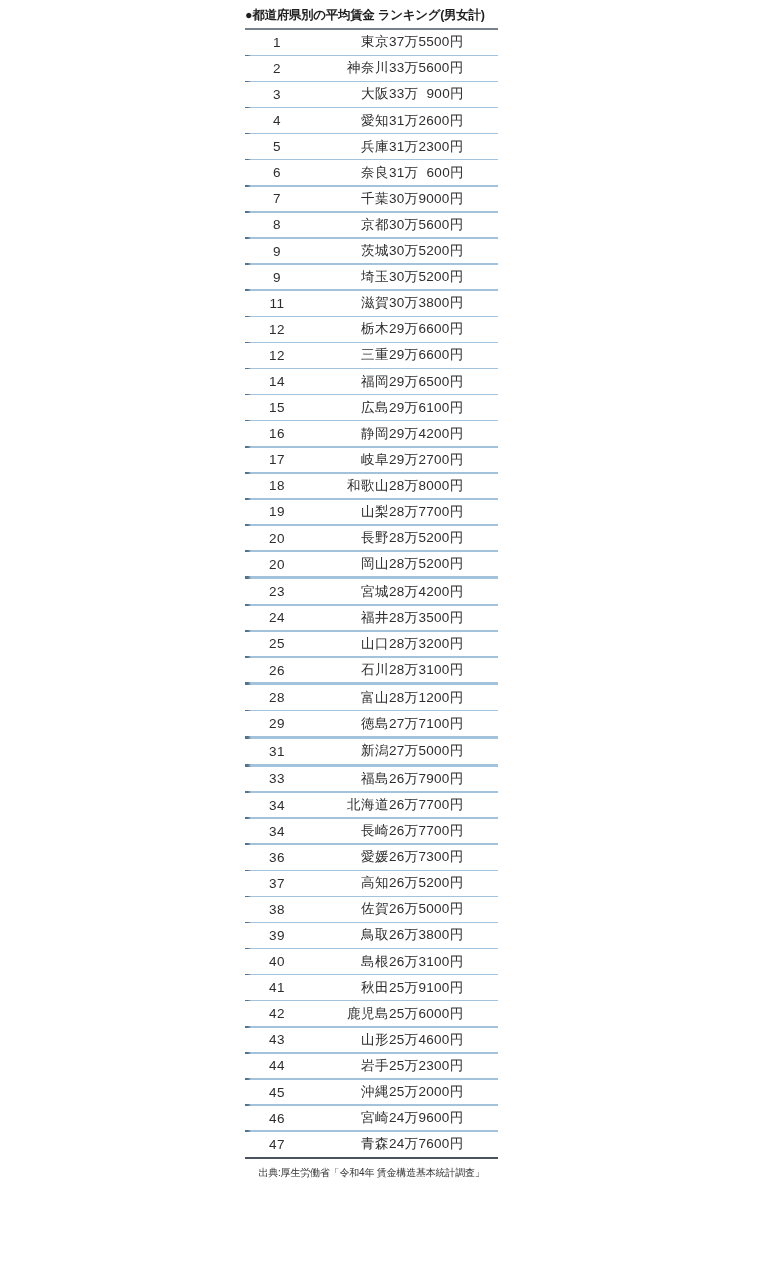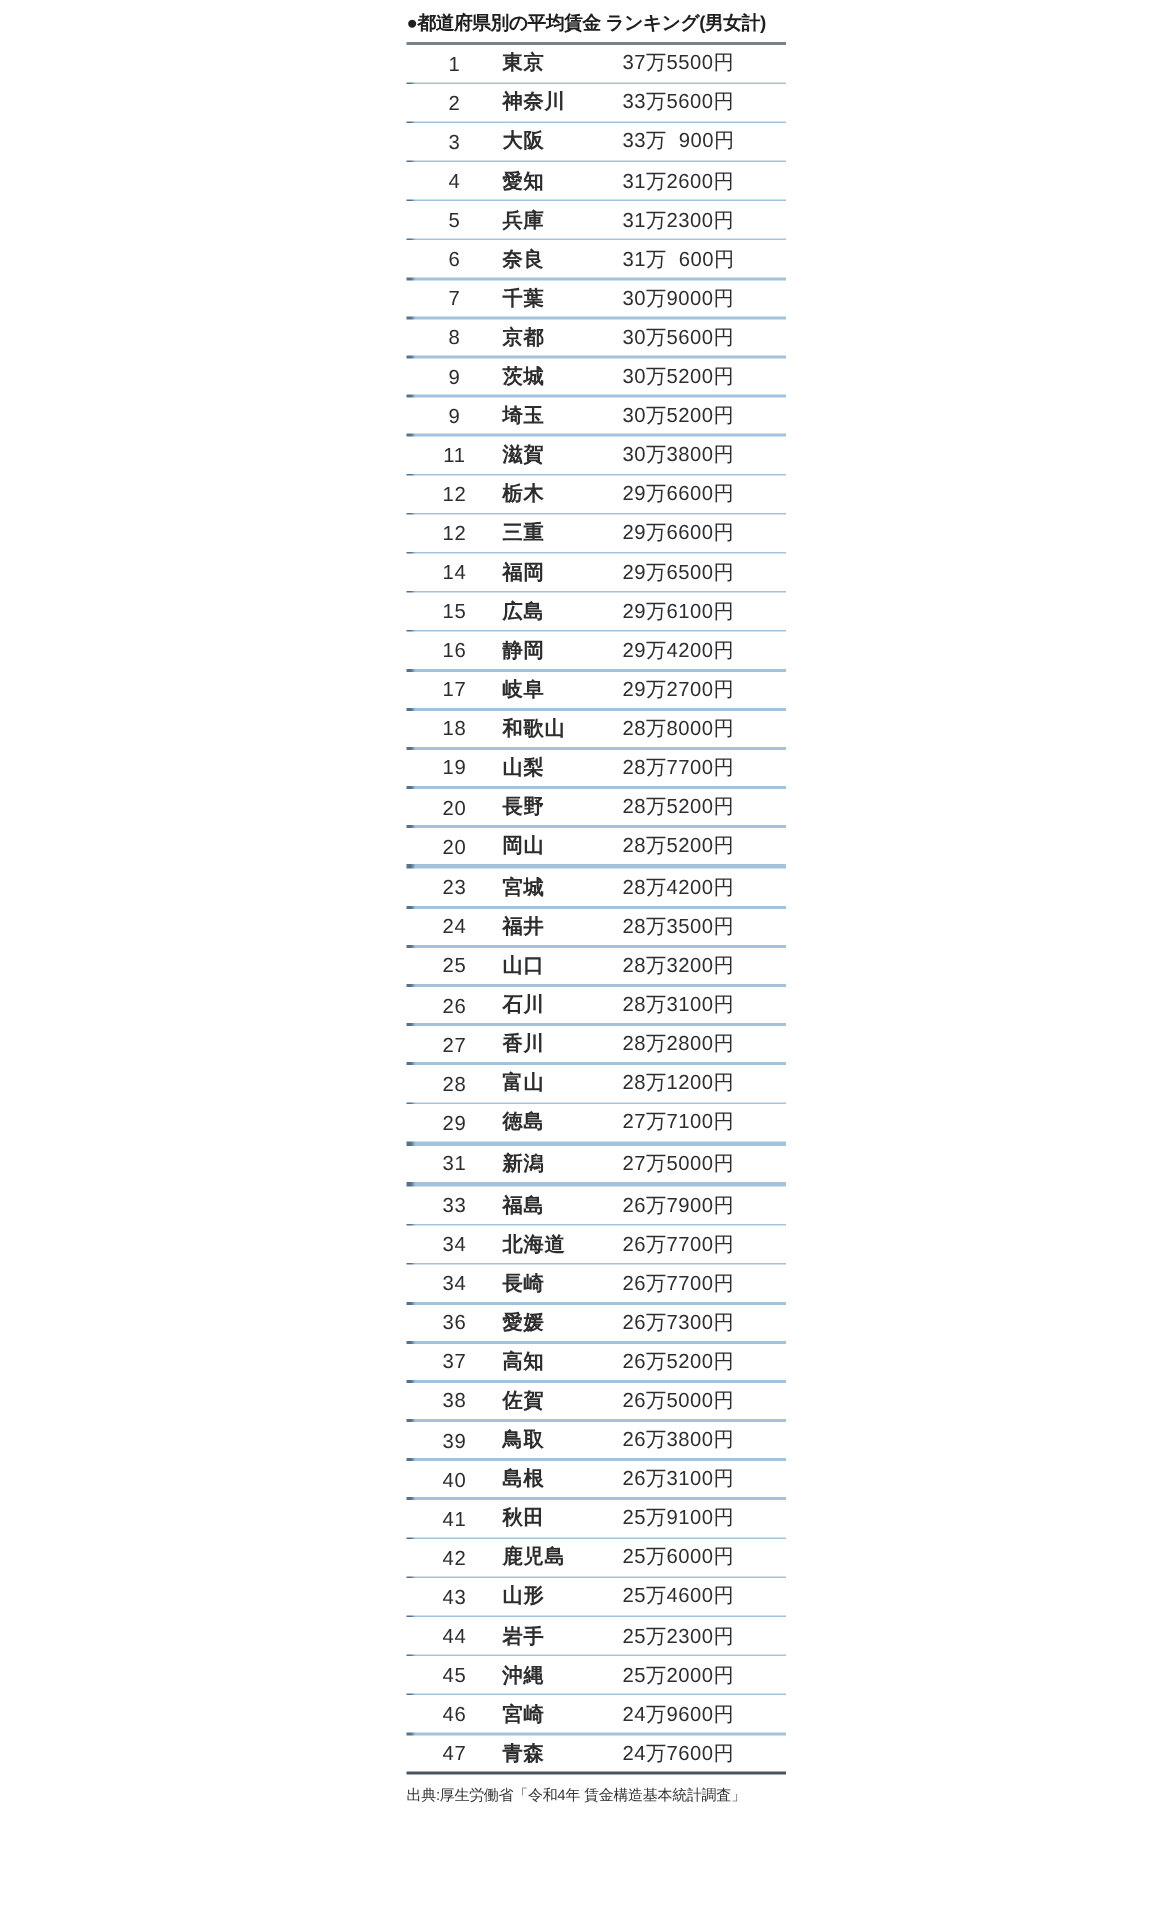--- a/index.html
+++ b/index.html
@@ -5,21 +5,21 @@
   * { margin: 0; padding: 0; box-sizing: border-box; }
   html, body {
     width: 768px; height: 1280px;
     background: #ffffff;
     font-family: "Liberation Sans", "DejaVu Sans", sans-serif;
     color: var(--text, #2d2d2d);
     overflow: hidden;
   }
   .panel {
     position: absolute;
-    left: 271px;
+    left: 245px;
     top: 7px;
     width: 253px;
   }
   .title {
     font-size: 12.5px;
     font-weight: bold;
     white-space: nowrap;
     letter-spacing: -0.3px;
     margin-bottom: 4px;
     color: #1f1f1f;
@@ -42,35 +42,34 @@
       var(--separator, #a3c2dc) 6px,
       var(--separator, #a3c2dc) 100%);
   }
   .rank {
     width: 64px;
     text-align: center;
     letter-spacing: 0.5px;
   }
   .pref {
     width: 80px;
-    text-align: left;
+    text-align: right;
     letter-spacing: 0.5px;
-    font-weight: bold;
   }
   .wage {
     flex: 1;
     text-align: left;
     padding-right: 18px;
     white-space: pre;
     letter-spacing: 0.3px;
   }
   .source {
     margin-top: 7px;
     font-size: 10px;
-    text-align: left;
+    text-align: center;
     letter-spacing: -0.2px;
     color: #333333;
     white-space: nowrap;
   }
 </style>
 </head>
 <body>
 
 <div class="panel">
   <div class="title">●都道府県別の平均賃金 ランキング(男女計)</div>
@@ -219,25 +218,20 @@
     <span class="pref">山口</span>
     <span class="wage">28万3200円</span>
   </div>
 <div class="sep"></div>
   <div class="row">
     <span class="rank">26</span>
     <span class="pref">石川</span>
     <span class="wage">28万3100円</span>
   </div>
 <div class="sep"></div>
-  <div class="row">
-    <span class="rank">27</span>
-    <span class="pref">香川</span>
-    <span class="wage">28万2800円</span>
-  </div>
 <div class="sep"></div>
   <div class="row">
     <span class="rank">28</span>
     <span class="pref">富山</span>
     <span class="wage">28万1200円</span>
   </div>
 <div class="sep"></div>
   <div class="row">
     <span class="rank">29</span>
     <span class="pref">徳島</span>

